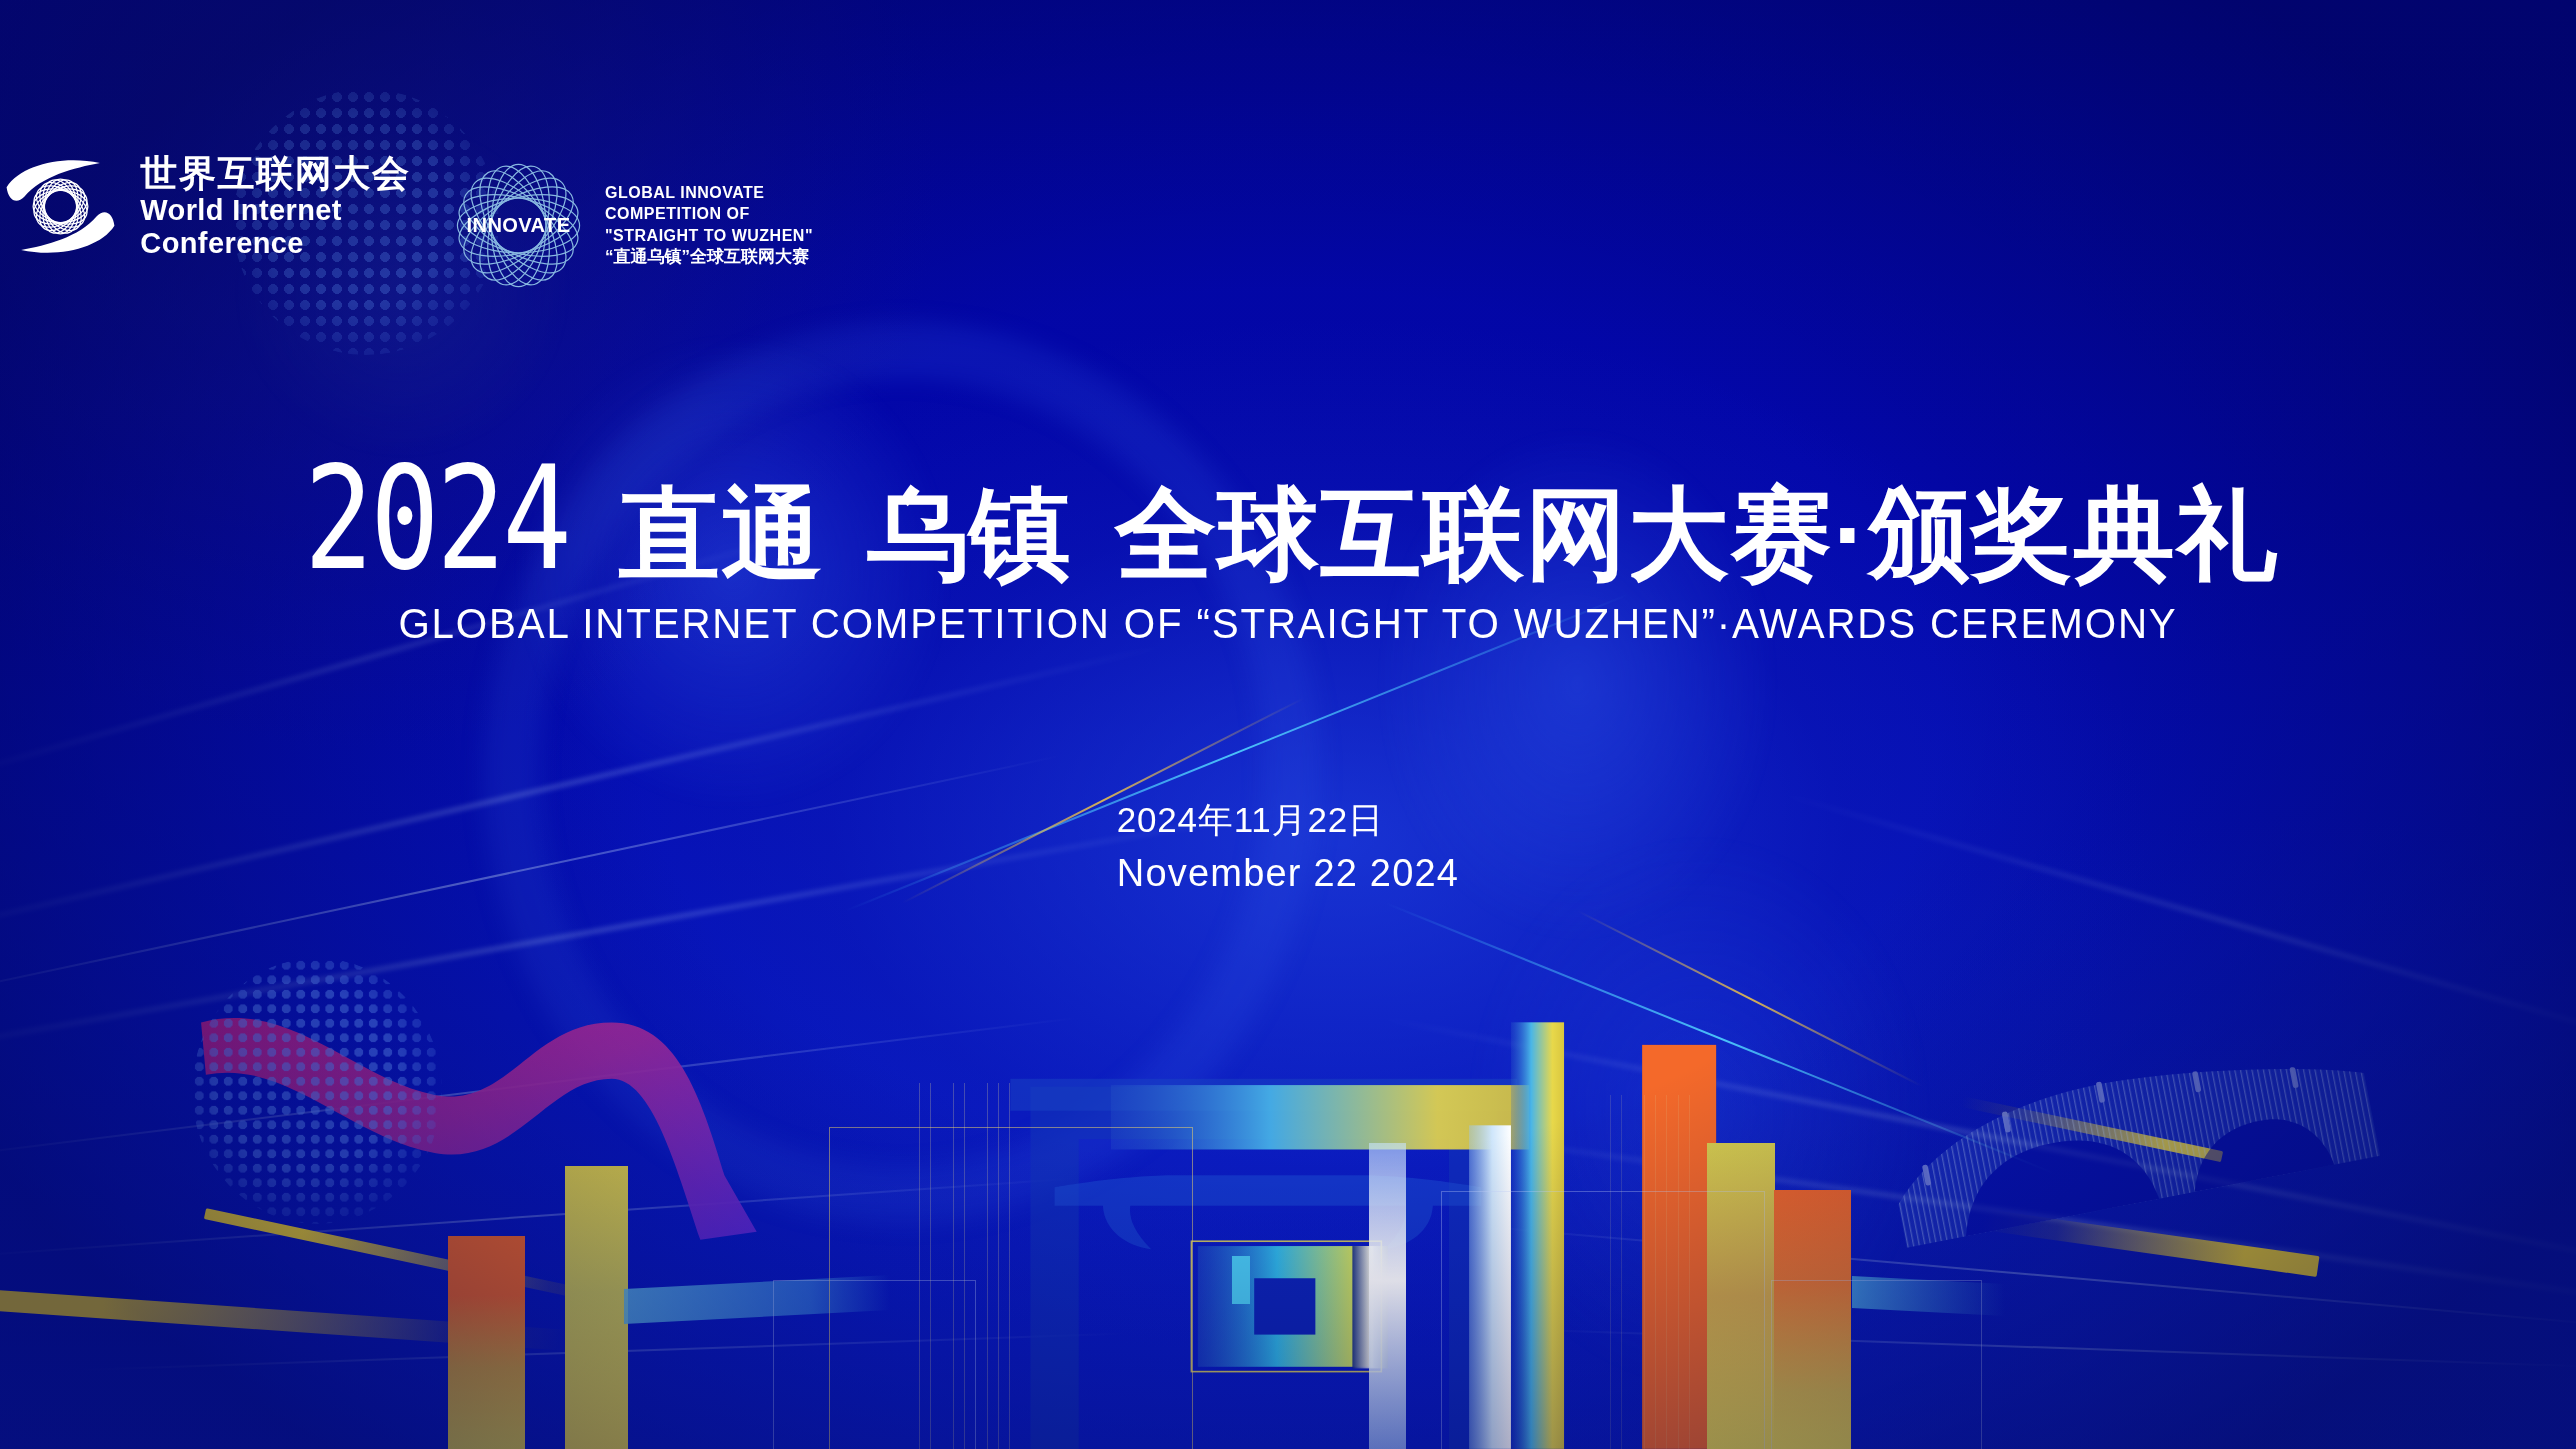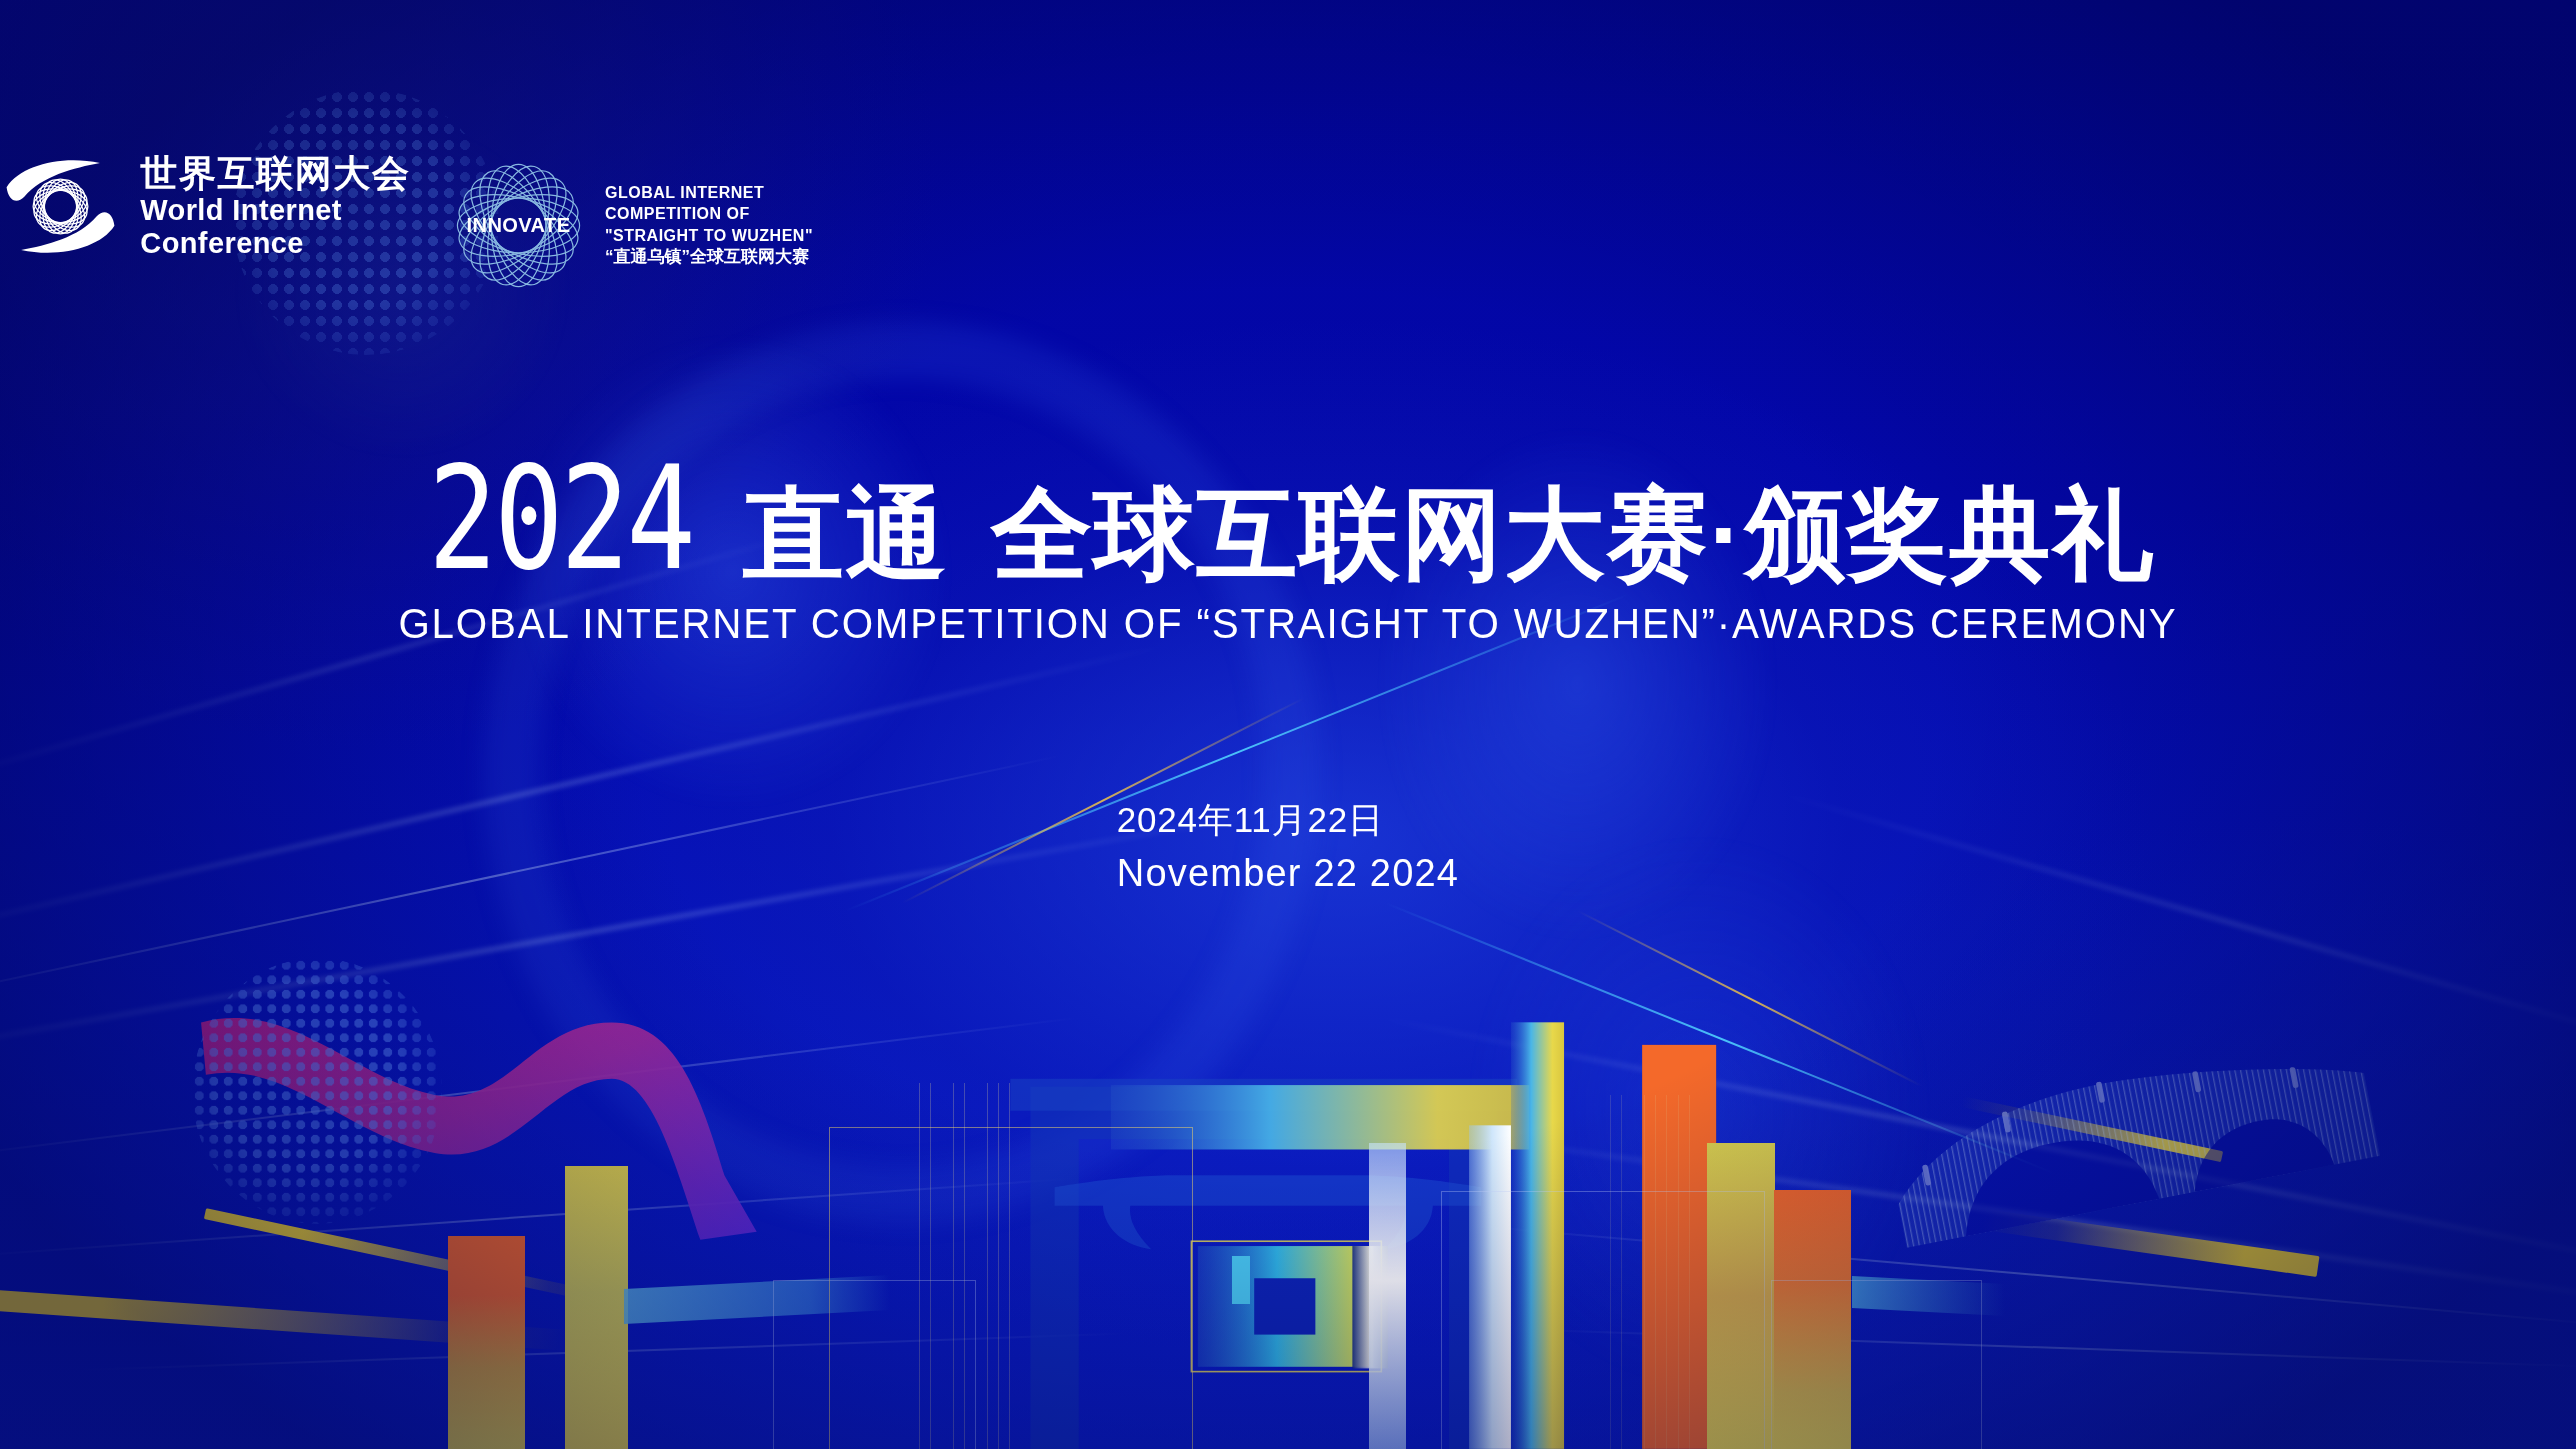--- a/index.html
+++ b/index.html
@@ -281,33 +281,34 @@
               <ellipse rx="34" ry="76" transform="rotate(105)"></ellipse>
             <ellipse rx="34" ry="76" transform="rotate(120)"></ellipse>
               <ellipse rx="34" ry="76" transform="rotate(135)"></ellipse>
             <ellipse rx="34" ry="76" transform="rotate(150)"></ellipse>
               <ellipse rx="34" ry="76" transform="rotate(165)"></ellipse>
           </g>
         </g>
         <text x="90" y="92" text-anchor="middle" fill="#fff" style="font-family:'Liberation Sans',sans-serif;font-size:25px;font-weight:700;letter-spacing:.5px;">INNOVATE</text>
       </svg>
       <div class="inv-text">
-        <div>GLOBAL INTERNET</div>
+        <div>GLOBAL INNOVATE</div>
         <div>COMPETITION OF</div>
         <div>"STRAIGHT TO WUZHEN"</div>
         <div class="cn">“直通乌镇”全球互联网大赛</div>
       </div>
     </div>
 
   </div>
 
   <div class="title-wrap">
     <div class="t-line">
       <span class="t-year">2024</span>
       <span class="t-cn">直通</span>
+      <span class="t-cn brush">乌镇</span>
       <span class="t-cn">全球互联网大赛·颁奖典礼</span>
     </div>
     <div class="t-sub">GLOBAL INTERNET COMPETITION OF “STRAIGHT TO WUZHEN”·AWARDS CEREMONY</div>
   </div>
 
   <div class="meta">
     <div class="meta-col">
       <span class="meta-cn">2024年11月22日</span>
       <span class="meta-en">November  22  2024</span>
     </div>

